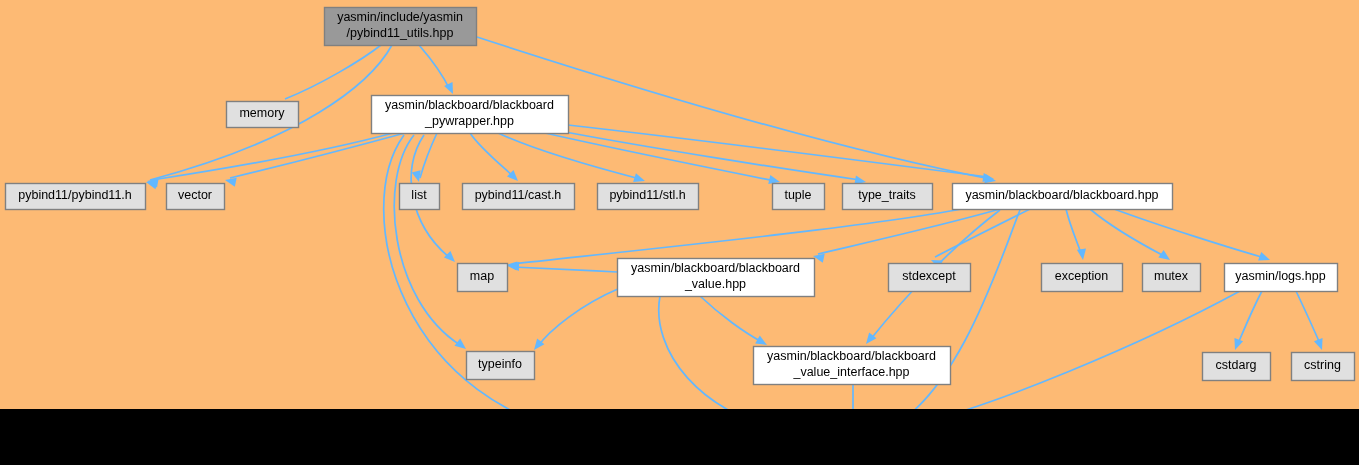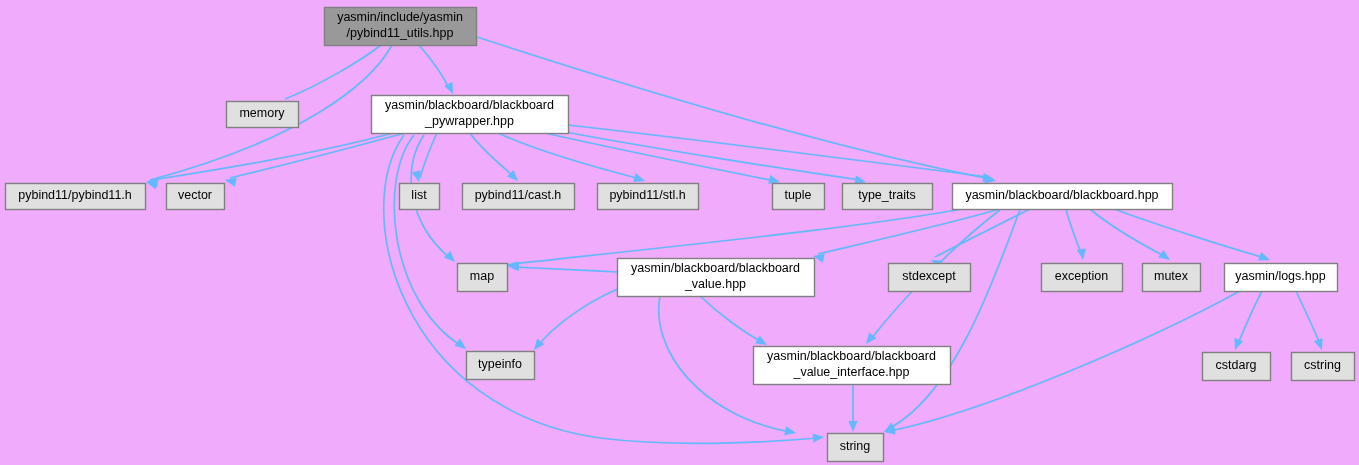--- a/index.html
+++ b/index.html
@@ -4,22 +4,22 @@
 <title>Include dependency graph</title>
 <style>
   html, body {
     margin: 0;
     padding: 0;
     background: #000000;
   }
   #graph-root {
     position: relative;
     width: 1359px;
-    height: 465px;
-    background: #f0abfc;
+    height: 409px;
+    background: #fdba74;
     overflow: hidden;
     font-family: "Liberation Sans", sans-serif;
   }
   #graph-svg {
     position: absolute;
     left: 0;
     top: 0;
     width: 1359px;
     height: 465px;
     display: block;

